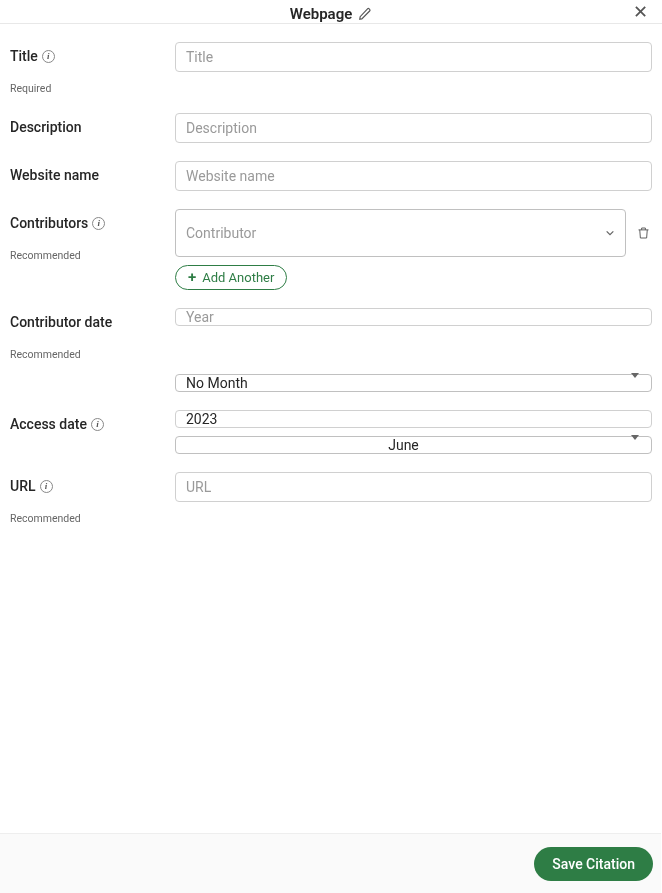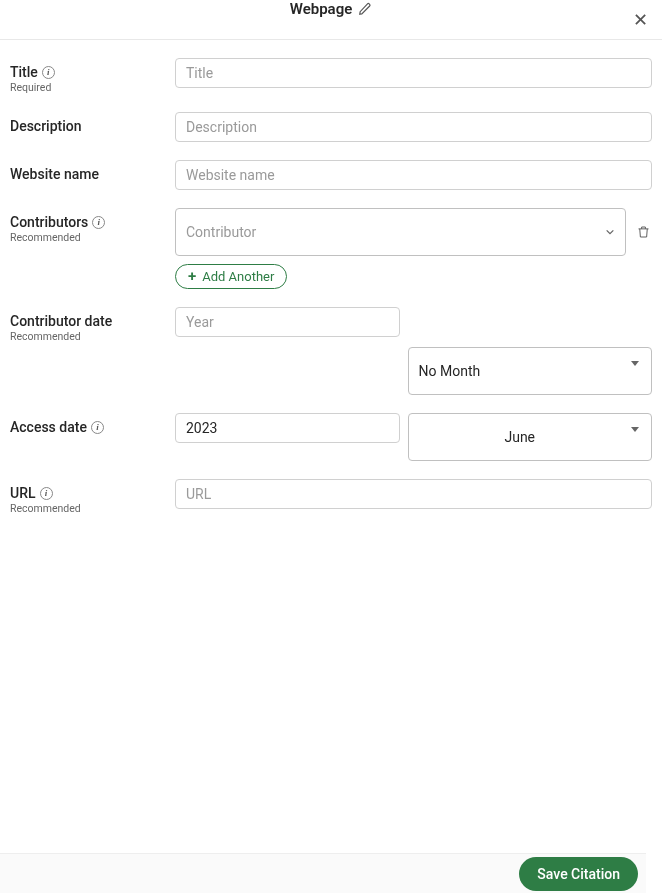--- a/index.html
+++ b/index.html
@@ -7,23 +7,23 @@
       font-family: -apple-system, BlinkMacSystemFont, "Segoe UI", Roboto, Arial, sans-serif;
       font-size: 14px;
       color: #262626;
       background: #fff;
       width: 662px;
       height: 893px;
       position: relative;
     }
     .header {
       display: flex;
-      align-items: flex-start;
+      align-items: flex-end;
       justify-content: center;
-      height: 40px;
+      height: 24px;
       border-bottom: 1px solid #e8e8e8;
       position: relative;
     }
     .header-title {
       font-weight: 600;
       font-size: 15px;
       display: flex;
       align-items: center;
       gap: 6px;
     }
@@ -77,21 +77,21 @@
       border-radius: 50%;
       font-size: 9px;
       font-style: italic;
       font-family: Georgia, serif;
       color: #555;
       font-weight: 600;
     }
     .label-sub {
       font-size: 10.5px;
       color: #666;
-      margin-top: 1px;
+      margin-top: 18px;
     }
     .input-col {
       flex: 1;
       display: flex;
       flex-direction: column;
       gap: 8px;
     }
     .text-input, .select-input {
       width: 100%;
       height: 30px;
@@ -175,30 +175,31 @@
       font-family: inherit;
     }
     .plus-icon {
       font-size: 15px;
       line-height: 1;
       font-weight: 600;
     }
     .date-row {
       display: flex;
       gap: 8px;
+      flex-direction: column;
     }
     .date-row .text-input, .date-row .select-display {
       flex: 1;
     }
     .footer {
       position: absolute;
       bottom: 0;
       left: 0;
-      right: 16px;
-      height: 40px;
+      right: 1px;
+      height: 60px;
       background: #fafafa;
       border-top: 1px solid #eee;
       display: flex;
       align-items: center;
       justify-content: flex-end;
       padding: 0 8px;
     }
     .save-btn {
       background: #2e7d45;
       color: #fff;

